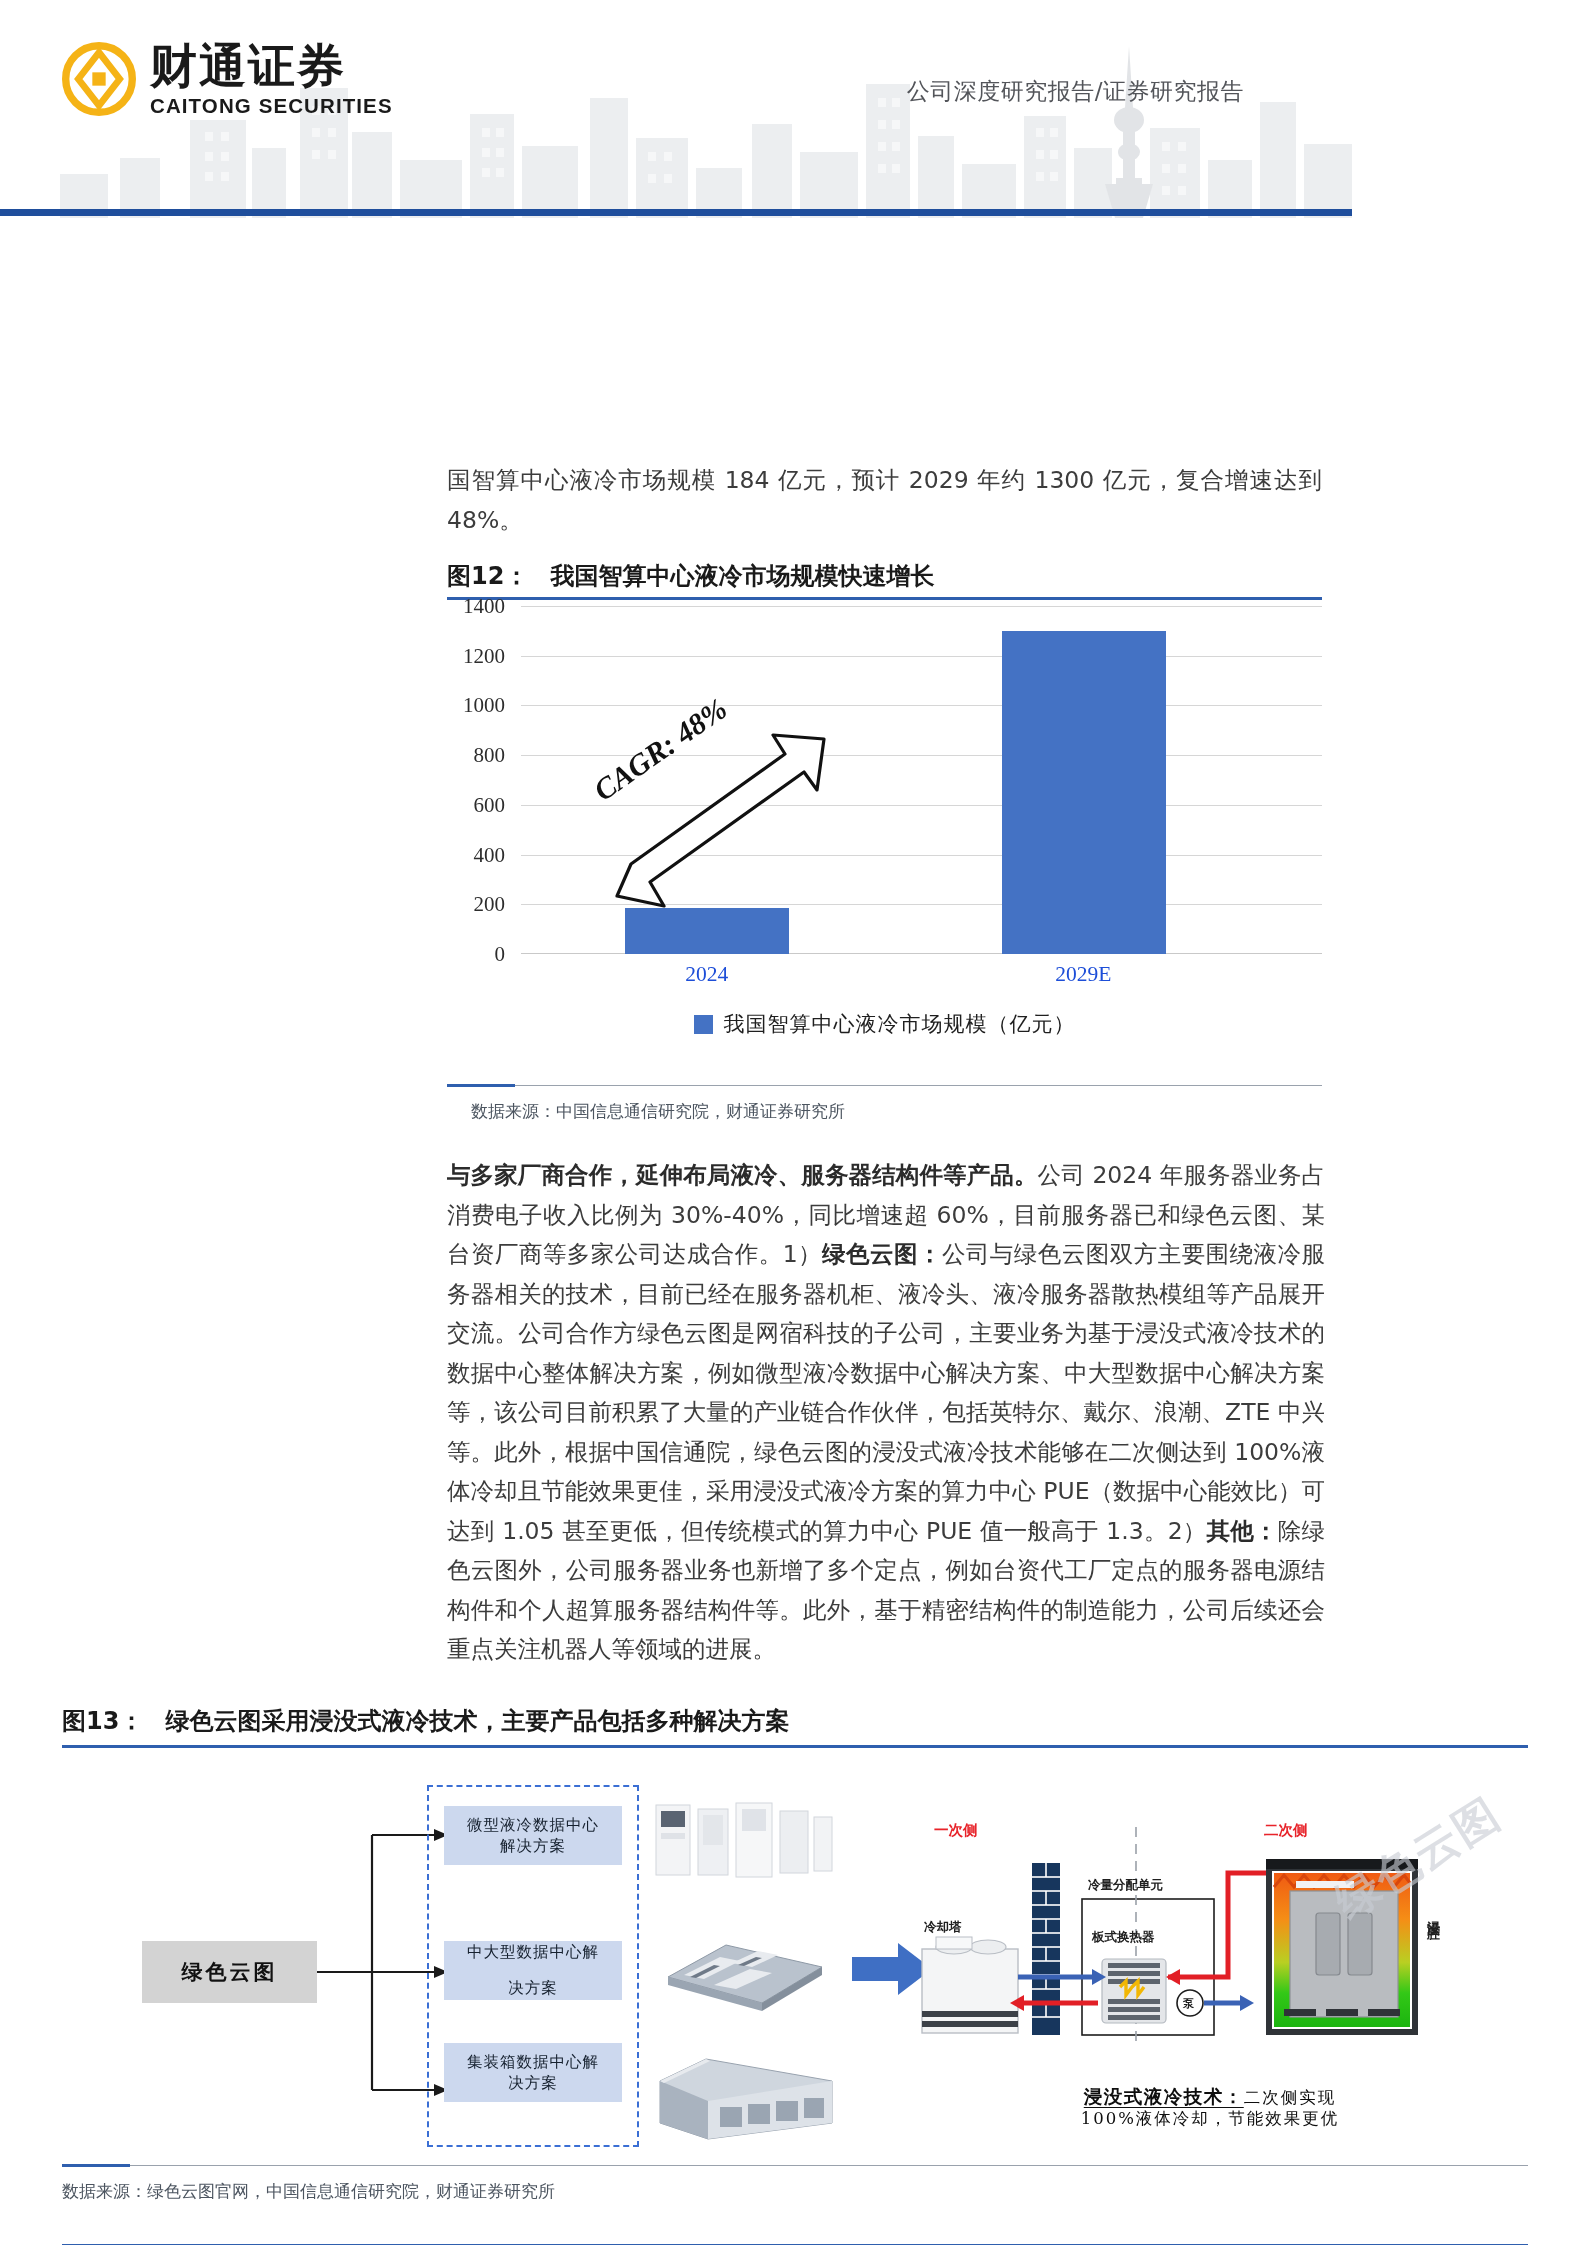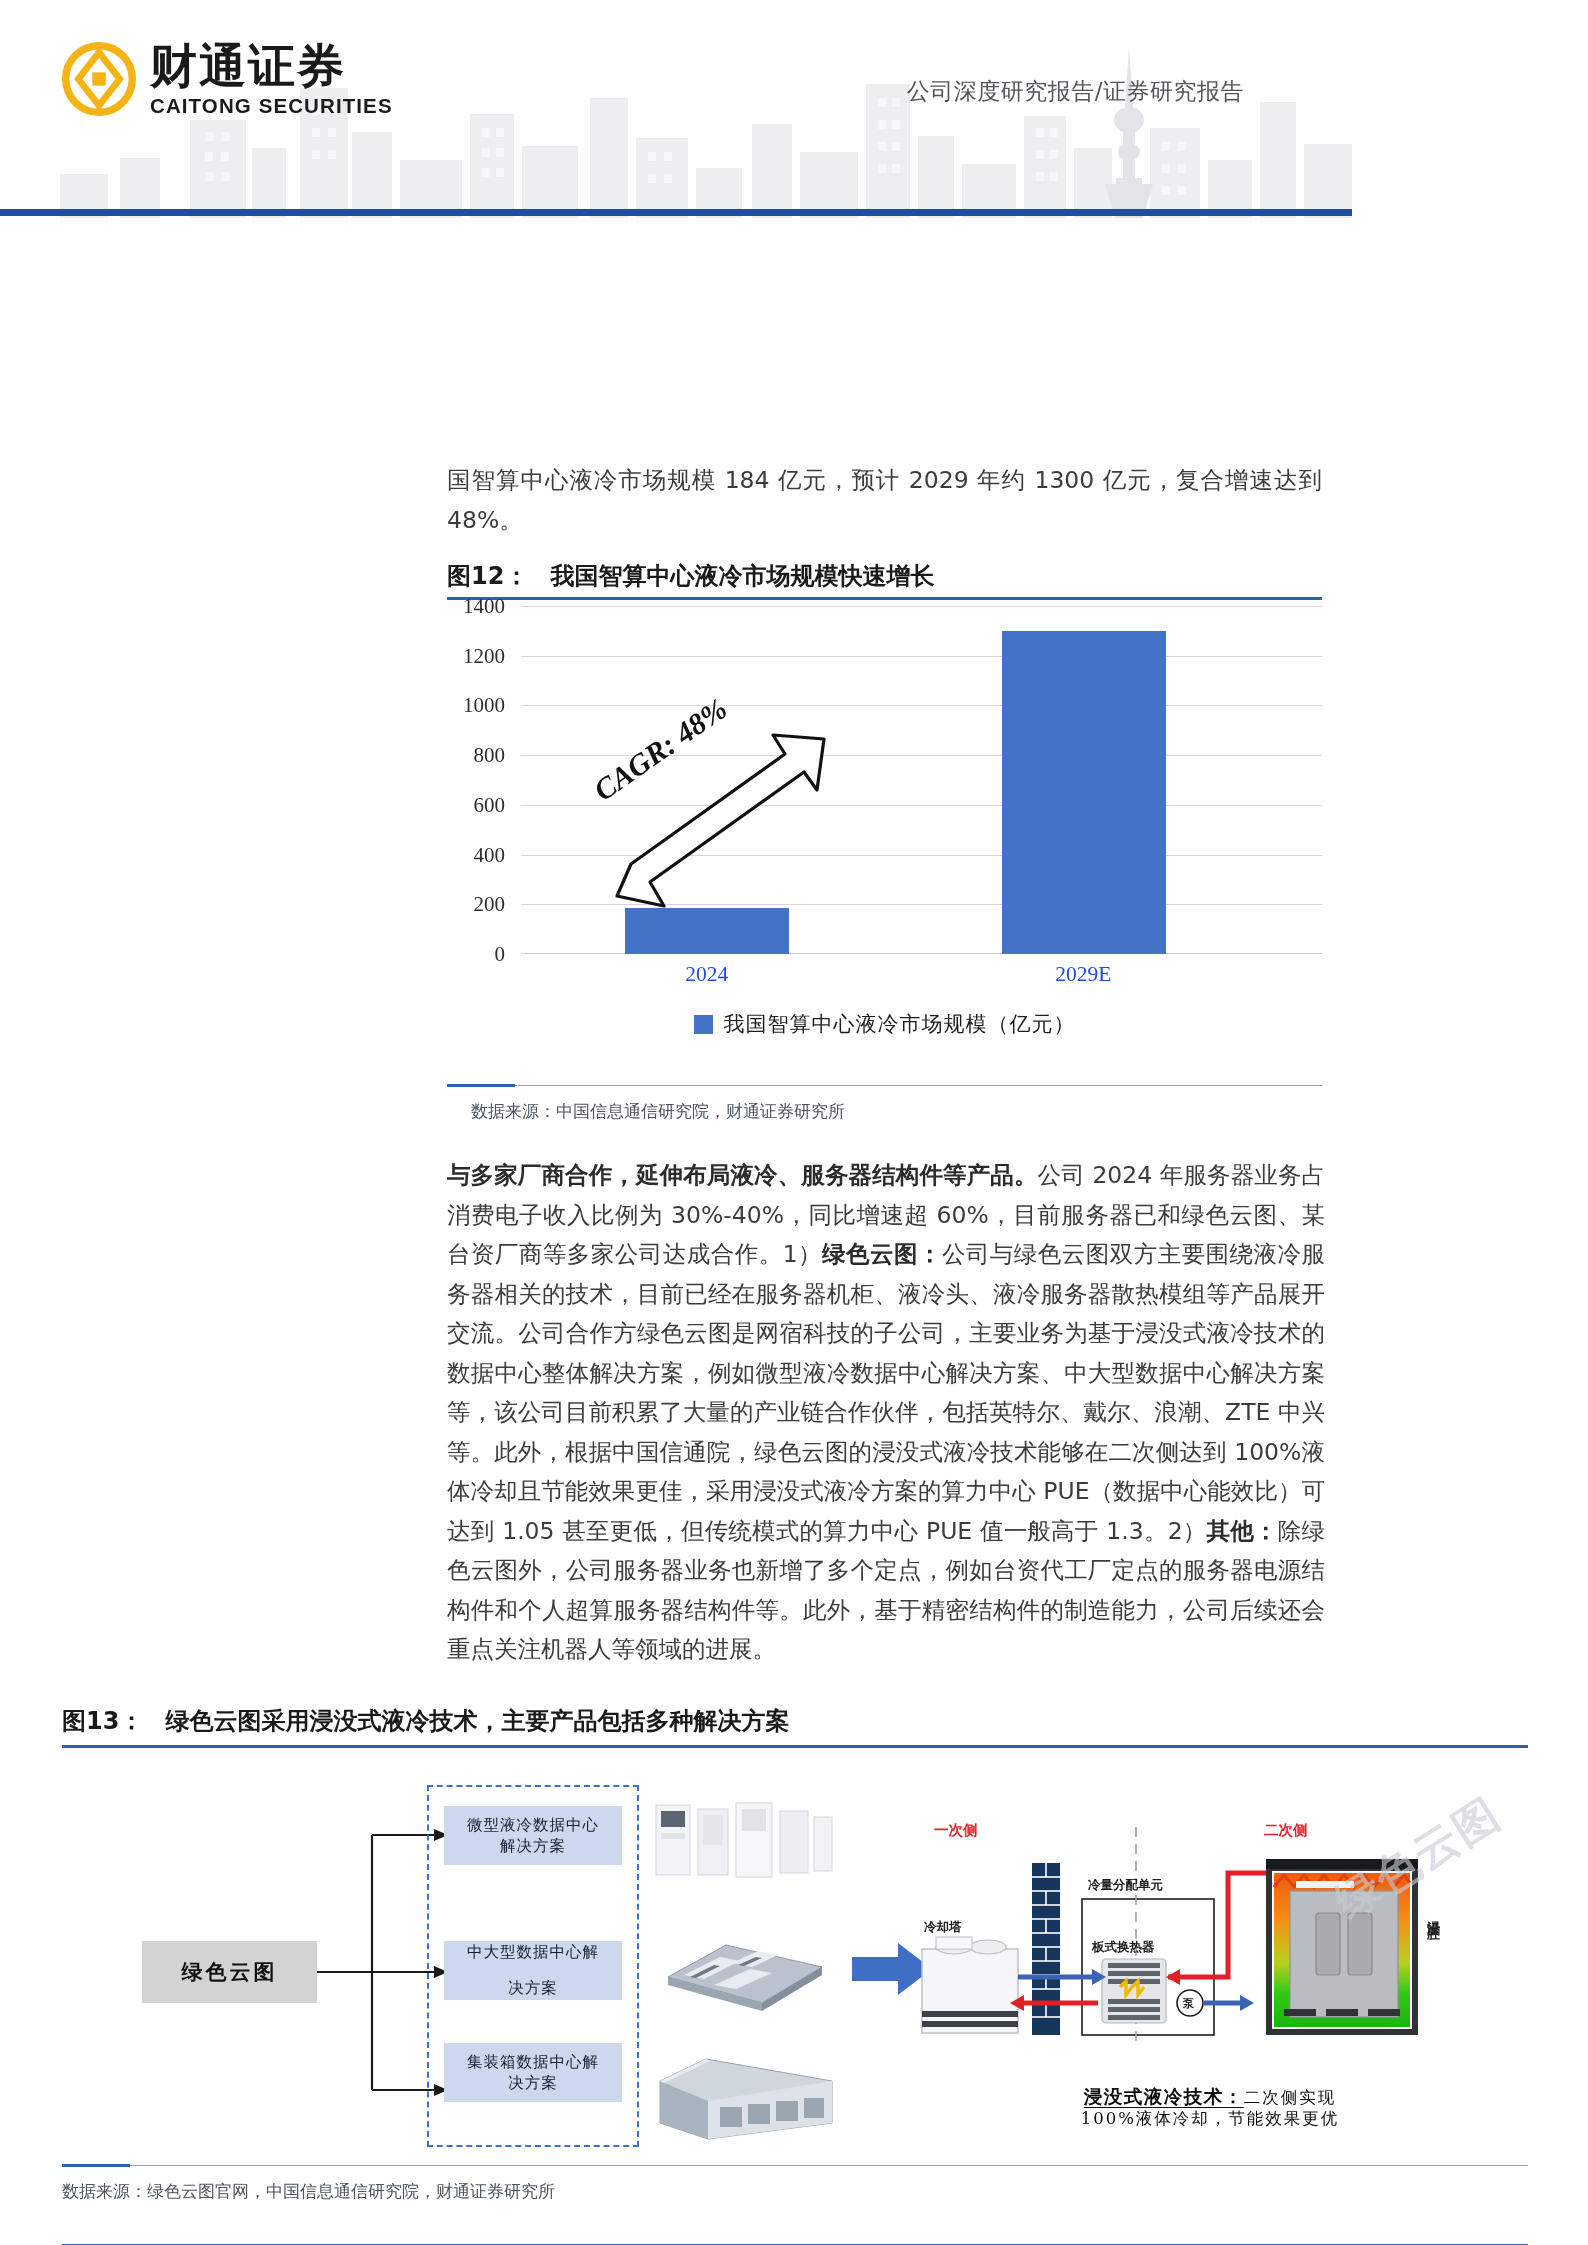--- a/index.html
+++ b/index.html
@@ -682,21 +682,21 @@
           <rect x="476" y="238" width="32" height="7"></rect>
         </g>
         <rect x="374" y="88" width="152" height="10" fill="#17191c"></rect>
         <rect x="404" y="110" width="58" height="7" fill="#f2f2f2"></rect>
       </svg>
 
       <div class="tech-lbl lbl-red" style="left:42px;  top:50px;">一次侧</div>
       <div class="tech-lbl lbl-red" style="left:372px; top:50px;text-align:right;">二次侧</div>
       <div class="tech-lbl lbl-dark" style="left:32px;  top:148px;">冷却塔</div>
       <div class="tech-lbl lbl-dark" style="left:196px; top:106px;">冷量分配单元</div>
-      <div class="tech-lbl lbl-dark" style="left:200px; top:158px;margin-top:10px;">板式换热器</div>
+      <div class="tech-lbl lbl-dark" style="left:200px; top:158px;">板式换热器</div>
       <div class="tech-lbl lbl-dark" style="left:291px; top:225px; font-size:11px;">泵</div>
       <div class="tech-lbl lbl-vert" style="left:532px; top:140px;">浸没腔</div>
 
       <div class="tech-caption">
         <span class="u">浸没式液冷技术：</span><span class="sub">二次侧实现</span><br>
         <span class="sub">100%液体冷却，节能效果更优</span>
       </div>
     </div>
   </div>
 

